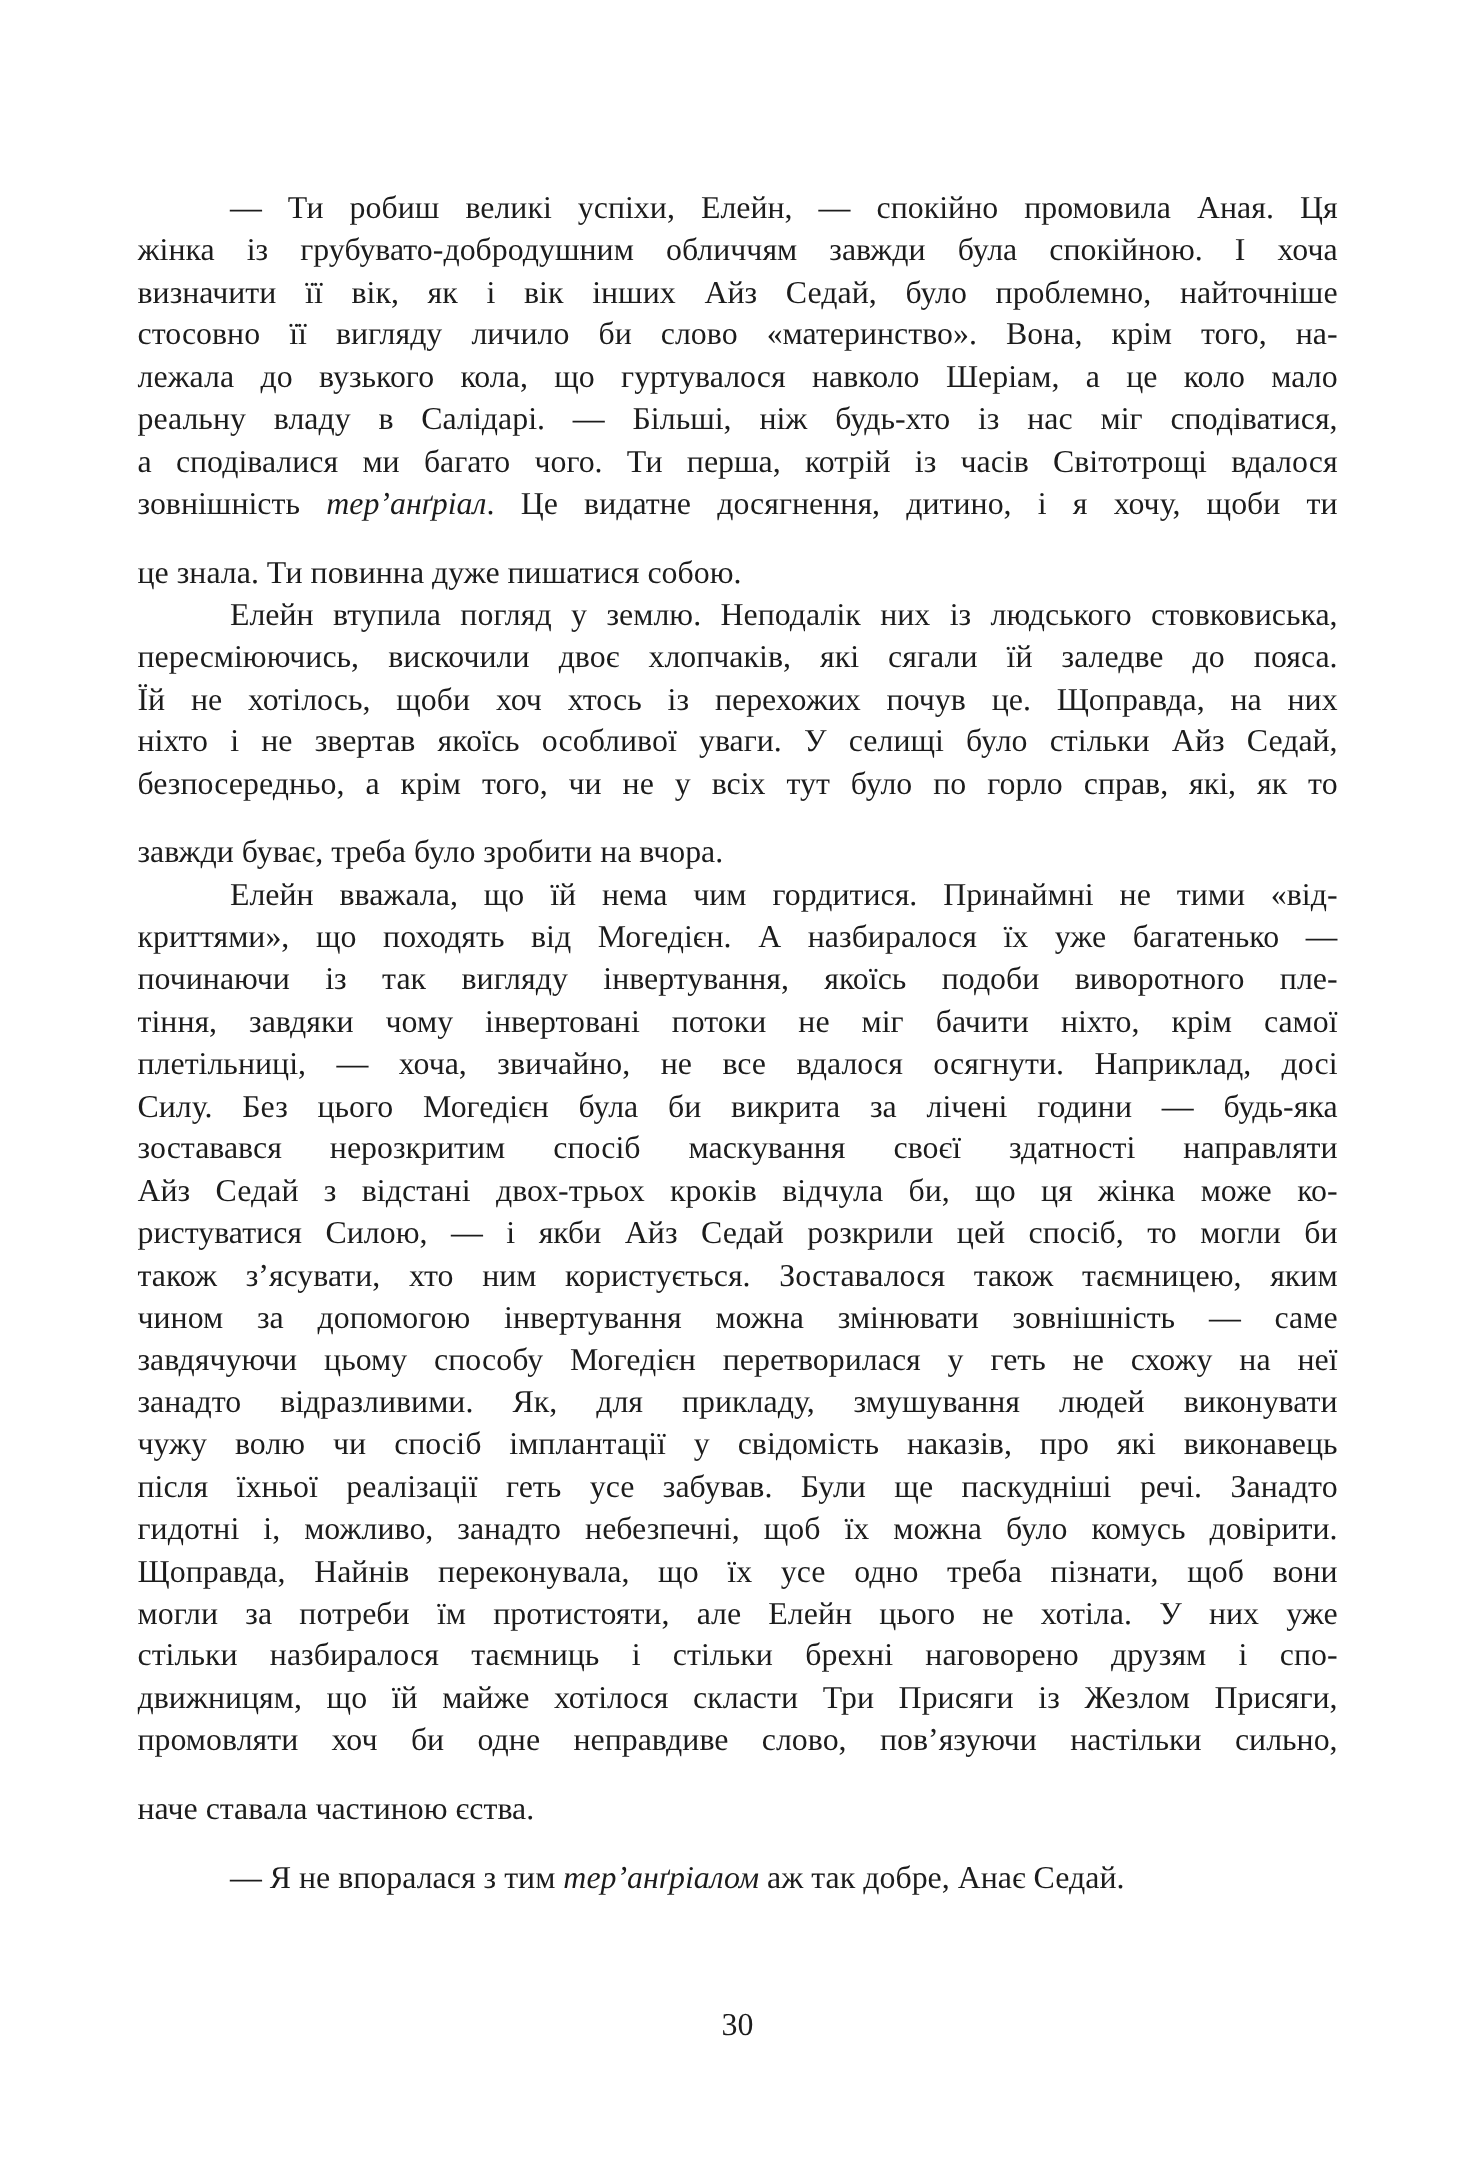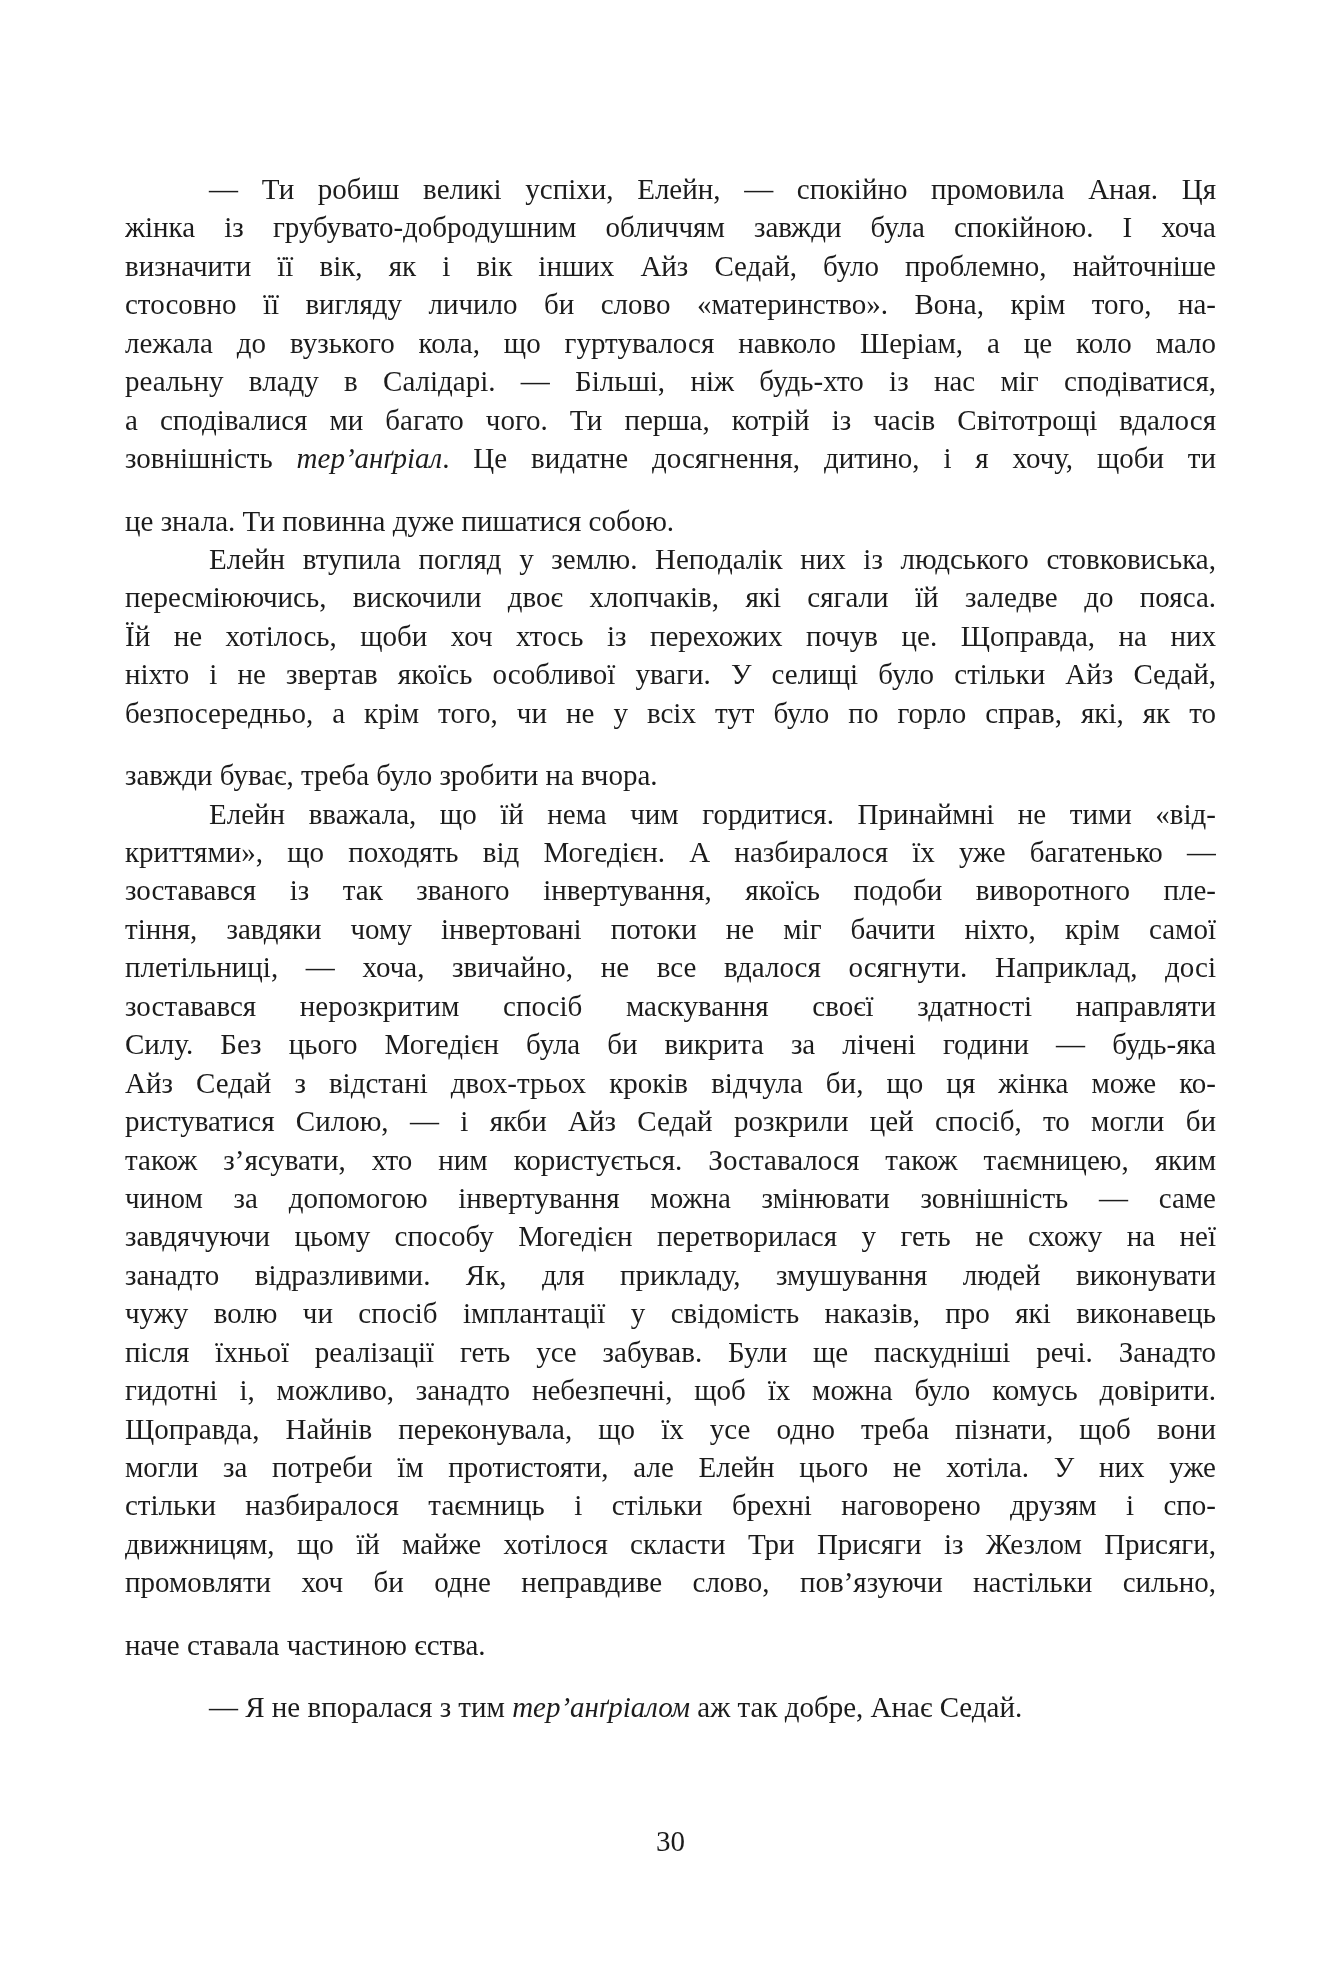--- a/index.html
+++ b/index.html
@@ -68,25 +68,25 @@
       <div class="line"><span>зовнішність </span><span class="em">тер’анґріал</span><span>. Це видатне досягнення, дитино, і я хочу, щоби ти</span></div>
       <div class="line last"><span>це знала. Ти повинна дуже пишатися собою.</span></div>
       <div class="line first"><span>Елейн втупила погляд у землю. Неподалік них із людського стовковиська,</span></div>
       <div class="line"><span>пересміюючись, вискочили двоє хлопчаків, які сягали їй заледве до пояса.</span></div>
       <div class="line"><span>Їй не хотілось, щоби хоч хтось із перехожих почув це. Щоправда, на них</span></div>
       <div class="line"><span>ніхто і не звертав якоїсь особливої уваги. У селищі було стільки Айз Седай,</span></div>
       <div class="line"><span>безпосередньо, а крім того, чи не у всіх тут було по горло справ, які, як то</span></div>
       <div class="line last"><span>завжди буває, треба було зробити на вчора.</span></div>
       <div class="line first"><span>Елейн вважала, що їй нема чим гордитися. Принаймні не тими «від-</span></div>
       <div class="line"><span>криттями», що походять від Могедієн. А назбиралося їх уже багатенько —</span></div>
-      <div class="line"><span>зоставався із так званого інвертування, якоїсь подоби виворотного пле-</span></div>
+      <div class="line"><span>починаючи із так вигляду інвертування, якоїсь подоби виворотного пле-</span></div>
       <div class="line"><span>тіння, завдяки чому інвертовані потоки не міг бачити ніхто, крім самої</span></div>
       <div class="line"><span>плетільниці, — хоча, звичайно, не все вдалося осягнути. Наприклад, досі</span></div>
+      <div class="line"><span>Силу. Без цього Могедієн була би викрита за лічені години — будь-яка</span></div>
       <div class="line"><span>зоставався нерозкритим спосіб маскування своєї здатності направляти</span></div>
-      <div class="line"><span>Силу. Без цього Могедієн була би викрита за лічені години — будь-яка</span></div>
       <div class="line"><span>Айз Седай з відстані двох-трьох кроків відчула би, що ця жінка може ко-</span></div>
       <div class="line"><span>ристуватися Силою, — і якби Айз Седай розкрили цей спосіб, то могли би</span></div>
       <div class="line"><span>також з’ясувати, хто ним користується. Зоставалося також таємницею, яким</span></div>
       <div class="line"><span>чином за допомогою інвертування можна змінювати зовнішність — саме</span></div>
       <div class="line"><span>завдячуючи цьому способу Могедієн перетворилася у геть не схожу на неї</span></div>
       <div class="line"><span>занадто відразливими. Як, для прикладу, змушування людей виконувати</span></div>
       <div class="line"><span>чужу волю чи спосіб імплантації у свідомість наказів, про які виконавець</span></div>
       <div class="line"><span>після їхньої реалізації геть усе забував. Були ще паскудніші речі. Занадто</span></div>
       <div class="line"><span>гидотні і, можливо, занадто небезпечні, щоб їх можна було комусь довірити.</span></div>
       <div class="line"><span>Щоправда, Найнів переконувала, що їх усе одно треба пізнати, щоб вони</span></div>

